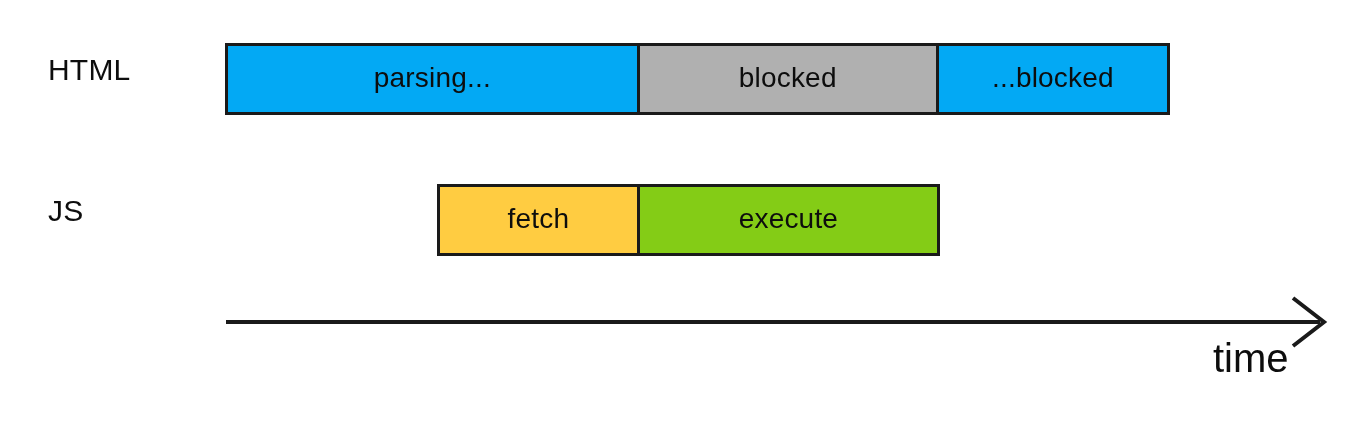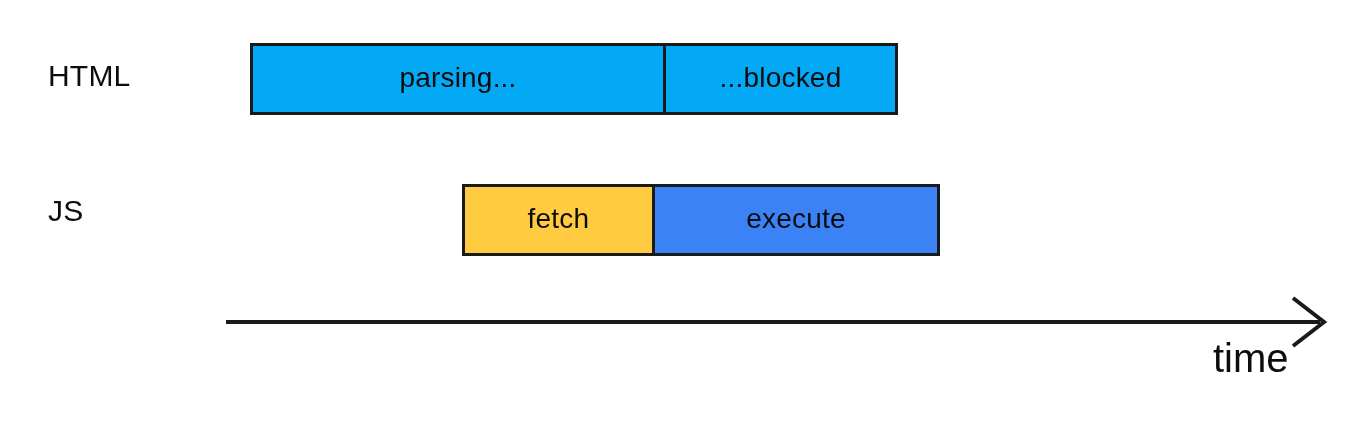--- a/index.html
+++ b/index.html
@@ -23,42 +23,41 @@
 
   
   .row-label {
     position: absolute;
     font-size: 30px;
     line-height: 1;
     color: #0d0d0d;
     letter-spacing: 0.2px;
     white-space: nowrap;
   }
-  #label-html { left: 48px; top: 61px; }
+  #label-html { left: 48px; top: 55px; }
   #label-js   { left: 48px; top: 196px; }
 
   
   .track {
     position: absolute;
     display: flex;
     height: 72px;
     box-sizing: border-box;
   }
   #track-html { left: 225px; top: 43px;  width: 945px; }
   #track-js   { left: 437px; top: 184px; width: 503px; }
 
   .segment {
     position: relative;
     box-sizing: border-box;
     border: 3px solid #1a1a1a;
     display: flex;
     align-items: center;
     justify-content: center;
     height: 72px;
-    margin-left: 25px;
   }
   
   .segment + .segment { margin-left: -3px; }
 
   .segment-label {
     font-size: 28px;
     line-height: 1;
     color: #0d0d0d;
     white-space: nowrap;
     letter-spacing: 0.2px;
@@ -97,32 +96,35 @@
 <body>
 
 <div id="diagram-canvas">
 
   <div class="row-label" id="label-html">HTML</div>
 
   <div class="track" id="track-html">
     <div class="segment" id="seg-html-parsing-start" style="background: rgb(3, 169, 244); border-color: rgb(26, 26, 26);">
       <span class="segment-label">parsing...</span>
     </div>
+    <div class="segment" id="seg-html-blocked" style="background: rgb(176, 176, 176); border-color: rgb(26, 26, 26);">
+      <span class="segment-label">blocked</span>
+    </div>
     <div class="segment" id="seg-html-parsing-end" style="background: rgb(3, 169, 244); border-color: rgb(26, 26, 26);">
       <span class="segment-label">...blocked</span>
     </div>
   </div>
 
   <div class="row-label" id="label-js">JS</div>
 
   <div class="track" id="track-js">
     <div class="segment" id="seg-js-fetch" style="background: rgb(255, 204, 65); border-color: rgb(26, 26, 26);">
       <span class="segment-label">fetch</span>
     </div>
-    <div class="segment" id="seg-js-execute" style="background: #3b82f6; border-color: rgb(26, 26, 26);">
+    <div class="segment" id="seg-js-execute" style="background: #84cc16; border-color: rgb(26, 26, 26);">
       <span class="segment-label">execute</span>
     </div>
   </div>
 
   <div id="time-axis">
     <svg width="1104" height="54" viewBox="0 0 1104 54">
       <line x1="2" y1="26" x2="1096" y2="26" stroke="#1a1a1a" stroke-width="4" stroke-linecap="butt"></line>
       <polyline points="1069,2 1100,26 1069,50" fill="none" stroke="#1a1a1a" stroke-width="4" stroke-linecap="butt" stroke-linejoin="miter"></polyline>
     </svg>
   </div>

